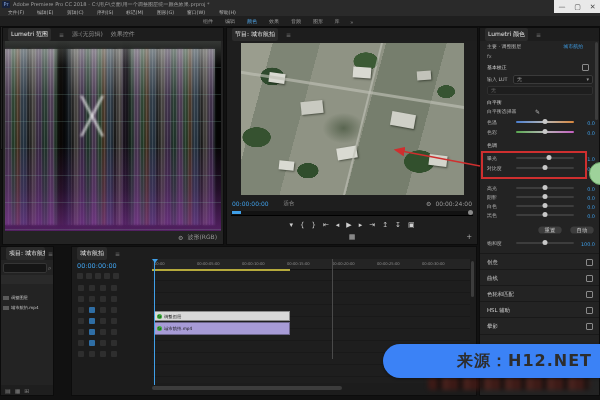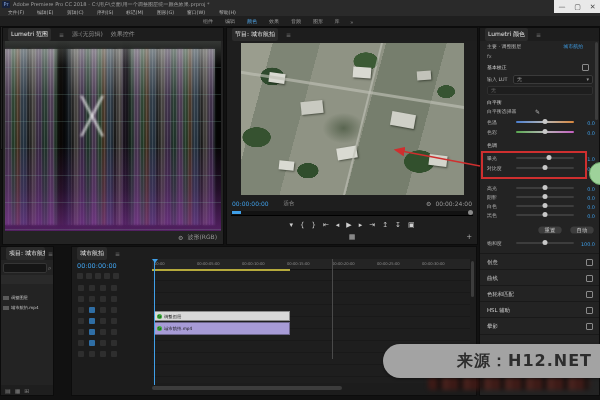--- a/index.html
+++ b/index.html
@@ -117,21 +117,21 @@
   .fxdot{width:5px;height:5px;border-radius:50%;background:#3fae3f;color:#073807;font-size:4px;line-height:5px;text-align:center;flex:none;margin-left:2px;overflow:hidden;}
   .clip .txt{white-space:nowrap;transform:scale(.72);transform-origin:left center;}
   #clip-adj{left:82px;top:64px;width:136px;height:10px;background:#d8d8d8;}
   #clip-vid{left:82px;top:75px;width:136px;height:13px;background:#a79bd6;}
   #tl-vscroll{position:absolute;right:2px;top:14px;width:3px;height:36px;background:#3c3c3c;border-radius:2px;}
   #tl-hscroll{position:absolute;left:80px;bottom:5px;width:190px;height:4px;background:#3c3c3c;border-radius:2px;}
   
   #red-box{position:absolute;left:481px;top:151px;width:106px;height:28px;border:2px solid #cf2f2f;box-sizing:border-box;z-index:40;}
   #annot-svg{position:absolute;left:0;top:0;z-index:41;pointer-events:none;}
   #green-dot{position:absolute;left:589px;top:162px;width:21px;height:21px;border-radius:50%;background:#9ed29a;border:1px solid #6fae6c;z-index:42;}
-  #watermark{position:absolute;left:383px;top:344px;width:217px;height:34px;background:#a3a3a3;border-radius:17px 0 0 17px;z-index:50;
+  #watermark{position:absolute;left:383px;top:344px;width:217px;height:34px;background:#3b82f6;border-radius:17px 0 0 17px;z-index:50;
              display:flex;align-items:center;justify-content:flex-end;padding-right:8px;box-sizing:border-box;
              font-size:16px;font-weight:bold;color:#2d2d2d;letter-spacing:1px;box-shadow:0 1px 3px rgba(0,0,0,.4);}
   #wm-blur{position:absolute;left:428px;top:377px;width:162px;height:13px;z-index:49;border-radius:3px;opacity:.9;filter:blur(2px);
            background:repeating-linear-gradient(90deg, rgba(70,25,20,.85) 0 9px, rgba(25,12,10,.8) 9px 14px, rgba(90,35,28,.75) 14px 21px);}
 </style>
 </head>
 <body>
 
 <div class="abs" id="titlebar">
   <div id="pr-logo">Pr</div>

